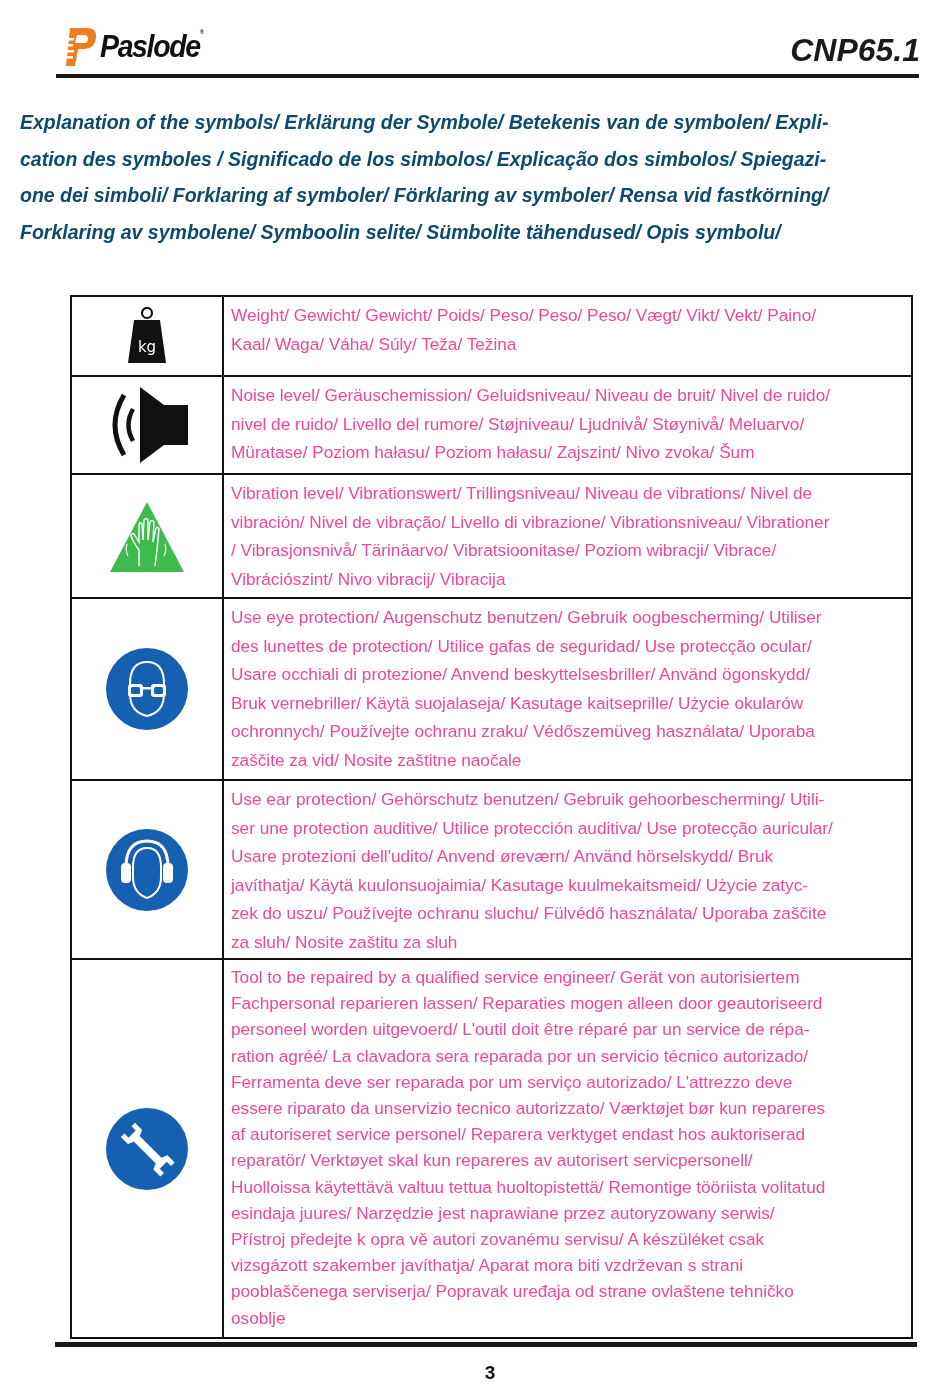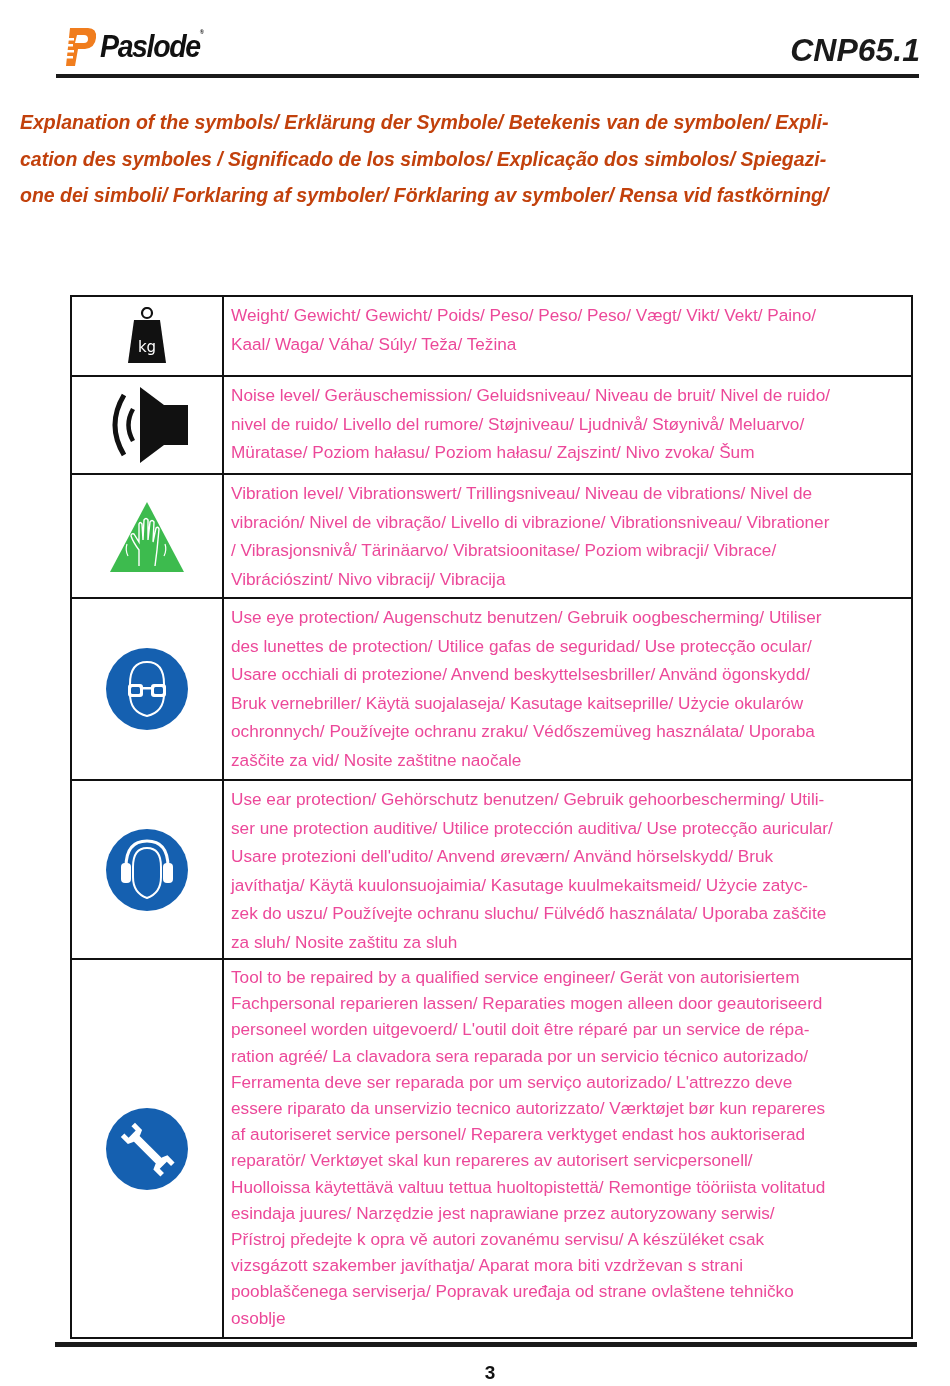--- a/index.html
+++ b/index.html
@@ -3,21 +3,21 @@
 <meta charset="utf-8">
 <style>
   html, body { margin: 0; padding: 0; background: #ffffff; }
   body { width: 950px; height: 1386px; position: relative; overflow: hidden; font-family: "Liberation Sans", sans-serif; color: #111; }
   .logo { position: absolute; left: 62px; top: 26px; display: flex; align-items: center; }
   .logo-mark { width: 36px; height: 42px; position: relative; }
   .logo-text { font-family: "Liberation Sans", sans-serif; font-weight: bold; font-style: italic; font-size: 31px; letter-spacing: -1.5px; color: #111; margin-left: 2px; transform: scaleX(0.92); transform-origin: left center; }
   .logo-text sup { font-size: 6px; vertical-align: top; }
   .model { position: absolute; right: 30px; top: 32px; font-weight: bold; font-style: italic; font-size: 32px; color: #1a1a1a; margin-left: 24px; }
   .rule-top { position: absolute; left: 56px; top: 74px; width: 863px; height: 4px; background: #1a1a1a; }
-  .heading { position: absolute; left: 20px; top: 104px; width: 915px; font-weight: bold; font-style: italic; font-size: 19.5px; line-height: 36.5px; color: #c2410c; }
+  .heading { position: absolute; left: 20px; top: 104px; width: 915px; font-weight: bold; font-style: italic; font-size: 19.5px; line-height: 36.5px; color: #0c4a6e; }
   .heading div { white-space: nowrap; }
   table.sym { position: absolute; left: 70px; top: 295px; width: 843px; border-collapse: collapse; }
   table.sym td { border: 2px solid #111; vertical-align: top; padding: 4px; }
   td.icon-cell { width: 142px; text-align: center; vertical-align: middle !important; }
   td.text-cell { padding: 4px 4px 2px 7px !important; font-size: 17.2px; line-height: 28.5px; color: #ec4899; }
   td.text-cell div { white-space: nowrap; }
   .row-weight td { height: 70px; }
   .row-noise td { height: 88px; }
   .row-vibration td { height: 114px; }
   .row-eye td { height: 172px; }
@@ -43,20 +43,21 @@
   </div>
   <div class="logo-text"><span>Paslode</span><sup>®</sup></div>
 </div>
 <div class="model">CNP65.1</div>
 <div class="rule-top"></div>
 
 <div class="heading">
   <div>Explanation of the symbols/ Erklärung der Symbole/ Betekenis van de symbolen/ Expli-</div>
   <div>cation des symboles / Significado de los simbolos/ Explicação dos simbolos/ Spiegazi-</div>
   <div>one dei simboli/ Forklaring af symboler/ Förklaring av symboler/ Rensa vid fastkörning/</div>
+  <div>Forklaring av symbolene/ Symboolin selite/ Sümbolite tähendused/ Opis symbolu/</div>
 </div>
 
 <table class="sym">
   <tbody>
       <tr class="row-weight">
     <td class="icon-cell">
       <div>
         <svg width="50" height="58" viewBox="0 0 50 58">
           <circle cx="25" cy="6" r="5" fill="none" stroke="#111" stroke-width="2.2"></circle>
           <path d="M12 13 L38 13 L44 56 L6 56 Z" fill="#111"></path>

